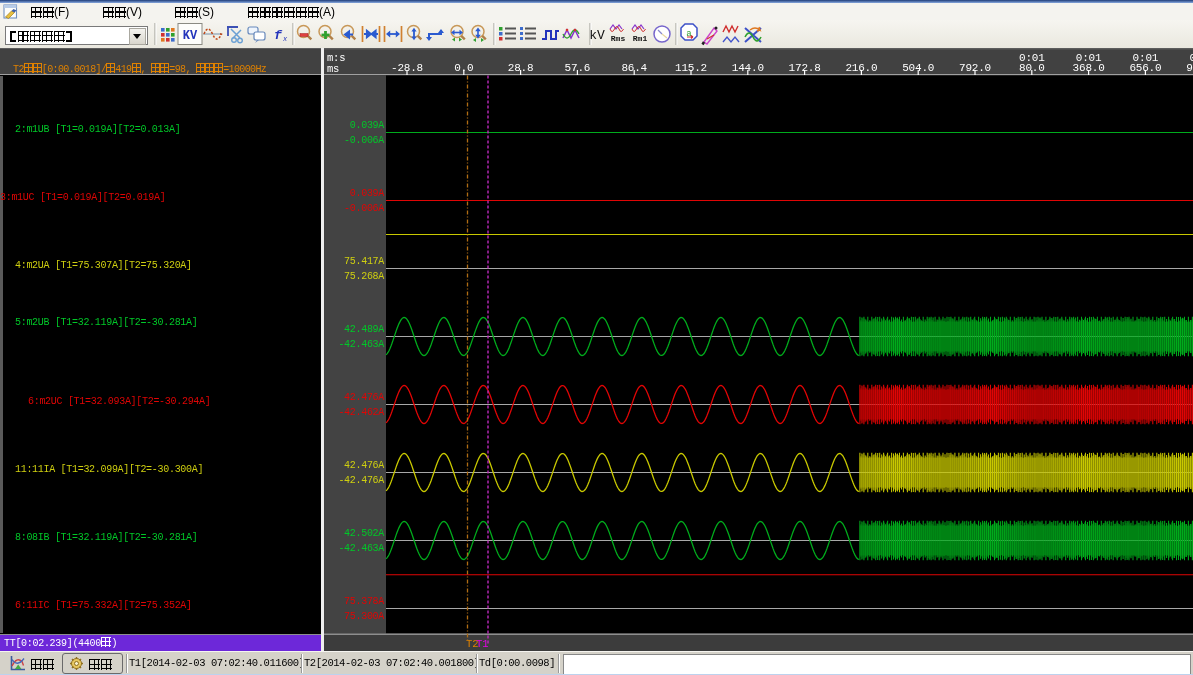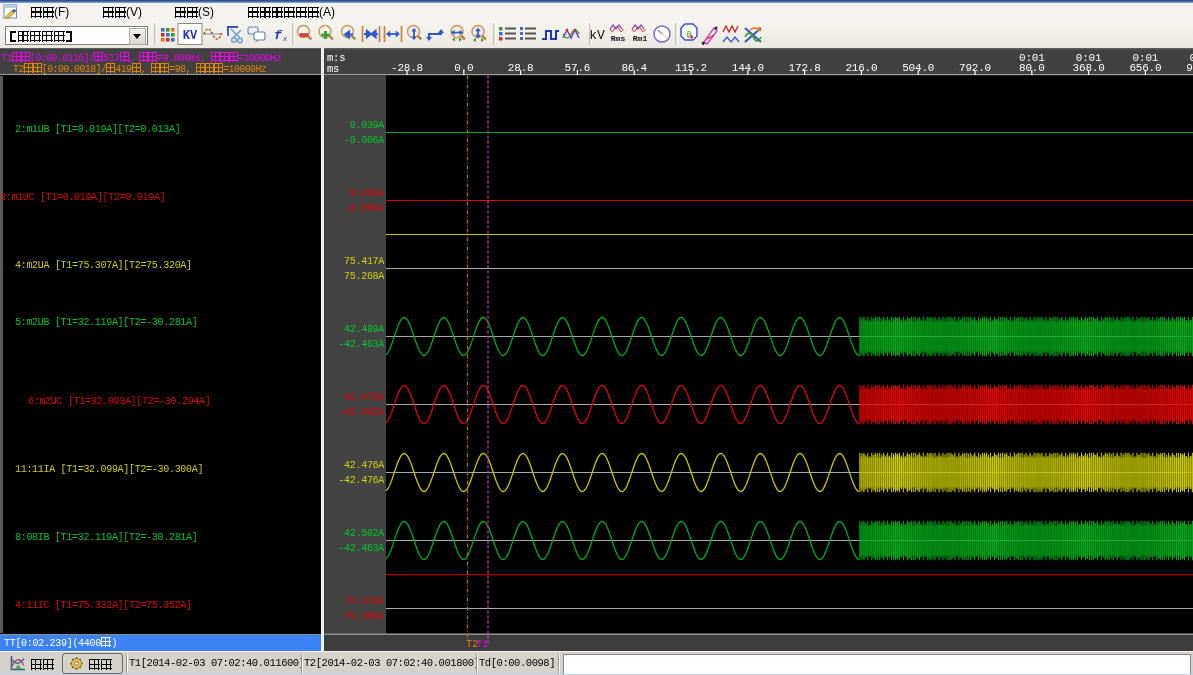--- a/index.html
+++ b/index.html
@@ -145,34 +145,33 @@
     <path d="M707 19 l7 -4" stroke="#d03030" stroke-width="1.2"></path>
     <circle cx="716" cy="8" r="1.5" fill="#222"></circle>
     <path d="M723 12 l3 -6 l3 6 l3 -6 l3 6 l3 -6" fill="none" stroke="#d03030" stroke-width="1.4"></path>
     <path d="M723 22 l4 -5 l4 5 l4 -5 l4 5" fill="none" stroke="#4455cc" stroke-width="1.4"></path>
     <path d="M745 8 l16 14 M761 8 l-16 14" stroke="#3c50c8" stroke-width="2"></path>
     <path d="M745 17 q4 -8 8 0 q4 8 8 0" fill="none" stroke="#2ea02e" stroke-width="1.5"></path>
     <path d="M750 10 q5 -4 10 0 l-1 -3 m1 3 l-3 1" fill="none" stroke="#e07820" stroke-width="1.4"></path>
   </svg>
 <div style="position:absolute;left:0;top:48px;width:321px;height:603px;background:#000">
     <div style="position:absolute;left:0;top:0;width:100%;height:27px;background:#414141;border-bottom:1.4px solid #a0a0a0;border-top:1.5px solid #5d5d5d;box-sizing:border-box">
-      <div class="mono10h" style="position:absolute;left:1px;top:3px;color:#e800e8;white-space:nowrap">T1<i class="hz9"></i><i class="hz9"></i>[0:00.0116]/<i class="hz9"></i>517<i class="hz9"></i>, <i class="hz9"></i><i class="hz9"></i>=9.800ms, <i class="hz9"></i><i class="hz9"></i><i class="hz9"></i>=10000Hz</div>
       <div class="mono10h" style="position:absolute;left:13px;top:14px;color:#e08200;white-space:nowrap">T2<i class="hz9"></i><i class="hz9"></i>[0:00.0018]/<i class="hz9"></i>419<i class="hz9"></i>, <i class="hz9"></i><i class="hz9"></i>=98, <i class="hz9"></i><i class="hz9"></i><i class="hz9"></i>=10000Hz</div>
     </div>
     <div style="position:absolute;left:0;top:28px;width:2.5px;height:557px;background:#5a5a5a"></div>
     <div class="mono10" style="position:absolute;left:15px;top:76px;color:#00c828;white-space:nowrap">2:m1UB [T1=0.019A][T2=0.013A]</div>
     <div class="mono10" style="position:absolute;left:0;top:144px;color:#e00505;white-space:nowrap">3:m1UC [T1=0.019A][T2=0.019A]</div>
     <div class="mono10" style="position:absolute;left:15px;top:212px;color:#cfcf10;white-space:nowrap">4:m2UA [T1=75.307A][T2=75.320A]</div>
     <div class="mono10" style="position:absolute;left:15px;top:269px;color:#00c828;white-space:nowrap">5:m2UB [T1=32.119A][T2=-30.281A]</div>
     <div class="mono10" style="position:absolute;left:28px;top:348px;color:#e00505;white-space:nowrap">6:m2UC [T1=32.093A][T2=-30.294A]</div>
     <div class="mono10" style="position:absolute;left:15px;top:416px;color:#cfcf10;white-space:nowrap">11:11IA [T1=32.099A][T2=-30.300A]</div>
     <div class="mono10" style="position:absolute;left:15px;top:484px;color:#00c828;white-space:nowrap">8:08IB [T1=32.119A][T2=-30.281A]</div>
-    <div class="mono10" style="position:absolute;left:15px;top:552px;color:#e00505;white-space:nowrap">4:11IC [T1=75.332A][T2=75.352A]</div>
+    <div class="mono10" style="position:absolute;left:15px;top:552px;color:#e00505;white-space:nowrap">6:11IC [T1=75.332A][T2=75.352A]</div>
     <div style="position:absolute;left:0;top:585.5px;width:100%;height:1.5px;background:#8e8e8e"></div>
-    <div style="position:absolute;left:0;top:587px;width:100%;height:16px;background:#3b82f6">
+    <div style="position:absolute;left:0;top:587px;width:100%;height:16px;background:#6d28d9">
       <div class="mono10" style="position:absolute;left:4px;top:2px;color:#fff;white-space:nowrap">TT[0:02.239](4400<i class="hz9w"></i>)</div>
     </div>
   </div>
 <div style="position:absolute;left:321px;top:48px;width:3px;height:603px;background:#efefef"></div>
 <svg width="869" height="603" viewBox="0 0 869 603" style="position:absolute;left:324px;top:48px">
     <rect x="0" y="0" width="869" height="603" fill="#414141"></rect>
     <rect x="1" y="0" width="868" height="27" fill="#414141"></rect>
     <rect x="0" y="0" width="869" height="1.5" fill="#5d5d5d"></rect>
     <rect x="62.0" y="27.5" width="807.0" height="558.0" fill="#000"></rect>
     <rect x="1" y="27.5" width="61.0" height="558.0" fill="#434343"></rect>

